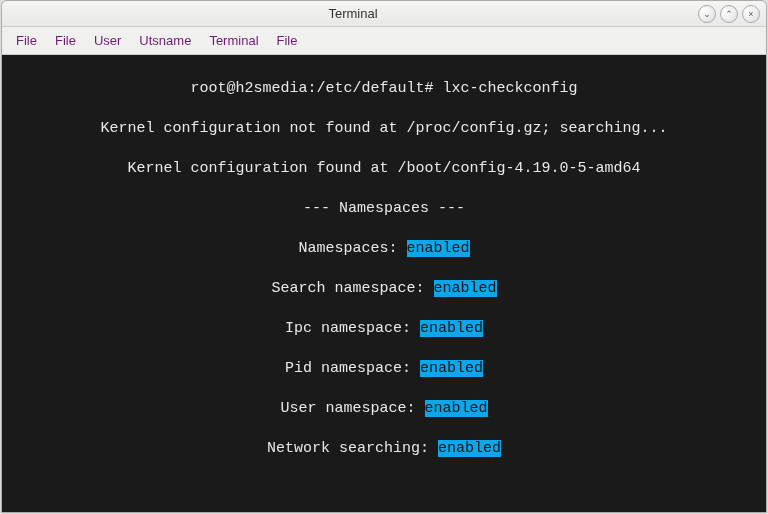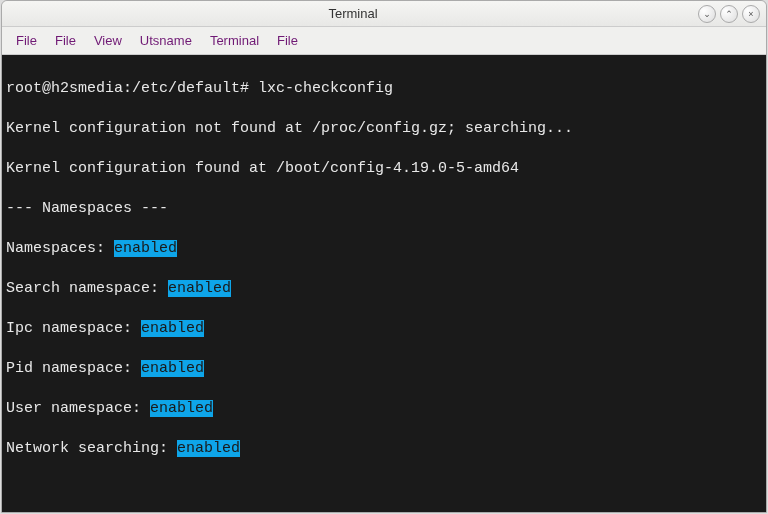--- a/index.html
+++ b/index.html
@@ -74,21 +74,21 @@
       font-size: 15px;
       line-height: 20px;
       color: #e8e8e8;
       overflow: hidden;
       white-space: pre;
     }
     .hl-green {
       background: #0ea5e9;
       color: #1a1a1a;
     }
-    .line { display: block; }
+    .line { display: block; text-align: center; }
   </style>
 </head>
 <body>
 
 <div class="window">
 
   <div class="titlebar">
     <div class="title">Terminal</div>
     <div class="win-buttons">
       <div class="win-btn">
@@ -99,21 +99,21 @@
         </div>
       <div class="win-btn">
           <span>×</span>
         </div>
     </div>
   </div>
 
   <div class="menubar">
     <div class="menu-item">File</div>
     <div class="menu-item">File</div>
-    <div class="menu-item">View</div>
+    <div class="menu-item">User</div>
     <div class="menu-item">Utsname</div>
     <div class="menu-item">Terminal</div>
     <div class="menu-item">File</div>
   </div>
 
   <div class="terminal-body">
 <span class="line"><span>root@h2smedia:/etc/default# </span><span>lxc-checkconfig</span></span>
 <span class="line">Kernel configuration not found at /proc/config.gz; searching...</span>
 <span class="line">Kernel configuration found at /boot/config-4.19.0-5-amd64</span>
 <span class="line">--- Namespaces ---</span>

